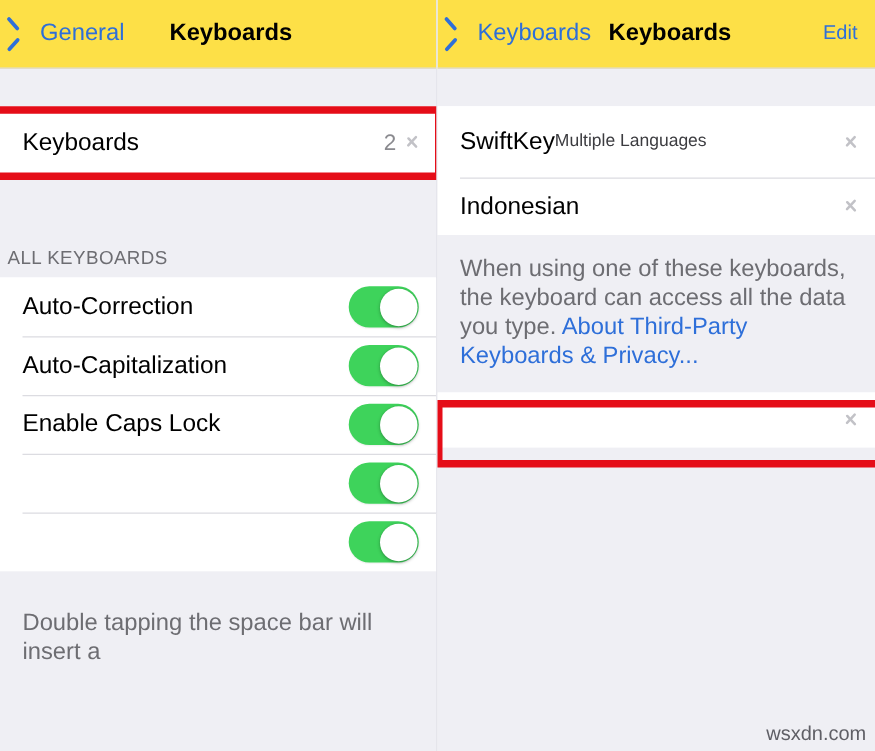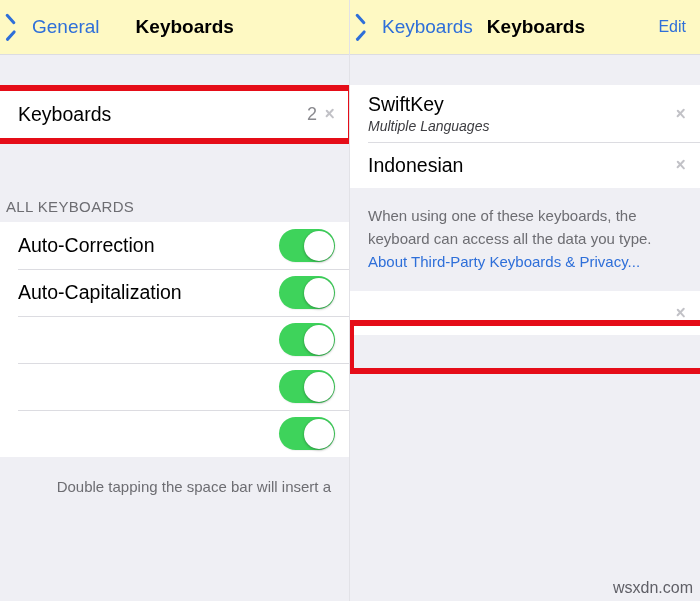--- a/index.html
+++ b/index.html
@@ -31,21 +31,21 @@
     background: #efeff4;
     overflow: hidden;
   }
 
   .panel.left  { border-right: 1px solid #e2e2e7; }
 
   
   .navbar {
     position: relative;
     height: 55px;
-    background: #fef9c3;
+    background: #fde047;
     border-bottom: 1px solid #dcdce1;
     display: flex;
     align-items: center;
     padding: 0 14px;
   }
   .nav-back {
     display: flex;
     align-items: center;
     color: #2e6fd9;
     font-size: 19px;
@@ -112,23 +112,22 @@
   .row-label {
     font-size: 19.5px;
     color: #000000;
     white-space: nowrap;
   }
   .row-sub {
     font-size: 14px;
     color: #3c3c40;
     margin-top: 2px;
     white-space: nowrap;
-    font-style: italic;
-  }
-  .row-text-stack { display: flex; flex-direction: column; justify-content: flex-end; }
+  }
+  .row-text-stack { display: flex; flex-direction: row; justify-content: flex-end; }
 
   .row-right {
     margin-left: auto;
     display: flex;
     align-items: center;
     gap: 9px;
   }
   .row-value {
     font-size: 18px;
     color: #8a8a8f;
@@ -160,30 +159,30 @@
     font-size: 15px;
     color: #6d6d72;
     letter-spacing: 0.35px;
     padding: 26px 18px 7px 6px;
     text-transform: none;
   }
 
   
   .note {
     background: #efeff4;
-    font-size: 15px;
+    font-size: 19px;
     line-height: 23px;
     color: #6d6d72;
     padding: 16px 18px 4px 18px;
   }
   .note a {
     color: #2e6fd9;
     text-decoration: none;
   }
-  .note-left { padding-top: 18px; text-align: right; }
+  .note-left { padding-top: 30px; }
 
   
   .toggle {
     margin-left: auto;
     width: 56px;
     height: 33px;
     border-radius: 17px;
     background: #3ed35b;
     position: relative;
     flex: none;
@@ -274,20 +273,21 @@
       </div>
 
       <div class="row" style="min-height:47px">
         <span class="row-label">Auto-Capitalization</span>
         <div class="toggle">
           <div class="knob"></div>
         </div>
       </div>
 
       <div class="row" style="min-height:47px">
+        <span class="row-label">Enable Caps Lock</span>
         <div class="toggle">
           <div class="knob"></div>
         </div>
       </div>
 
       <div class="row" style="min-height:47px">
         <div class="toggle">
           <div class="knob"></div>
         </div>
       </div>

